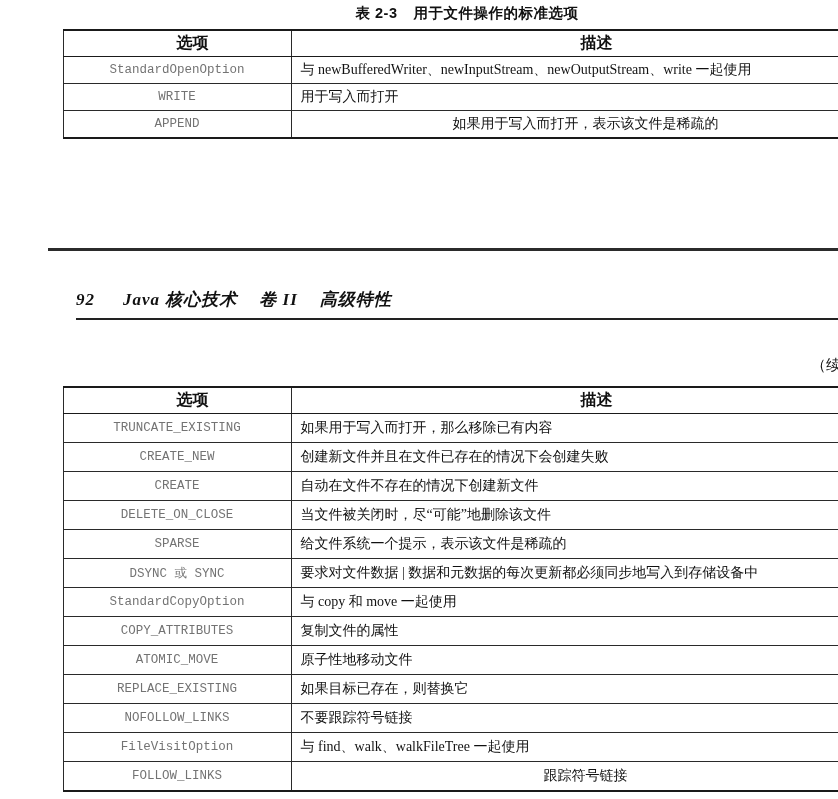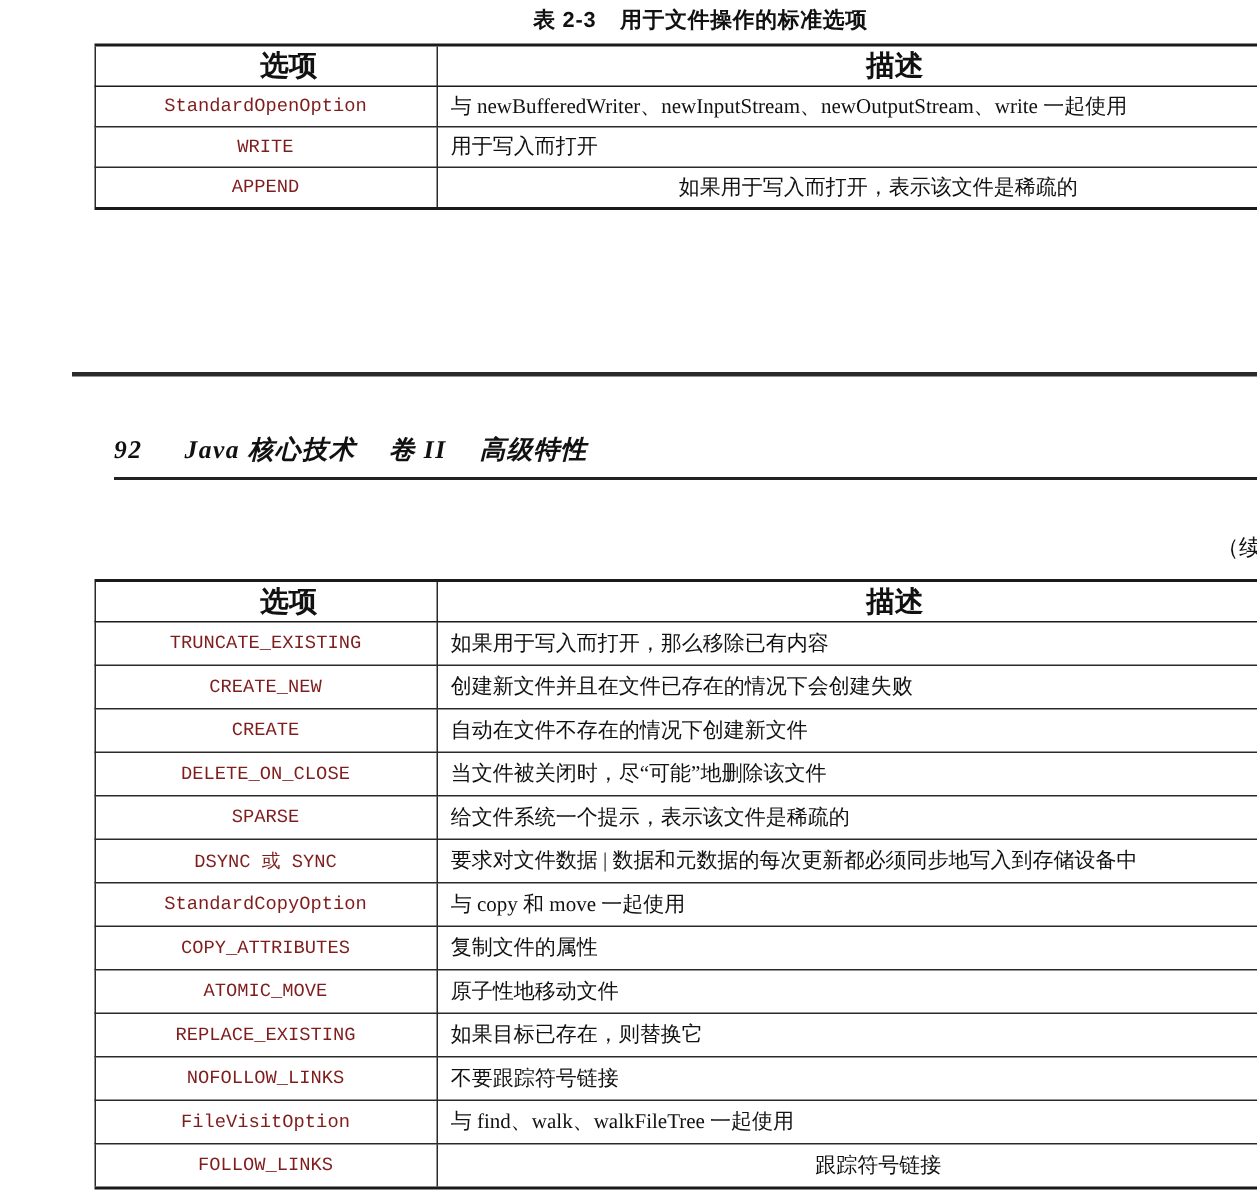--- a/index.html
+++ b/index.html
@@ -56,32 +56,32 @@
     border: 1px solid #2a2a2a;
     padding: 0;
     vertical-align: middle;
   }
   table.doc-table thead th {
     border-top: 2.5px solid #1a1a1a;
     border-bottom: 1.6px solid #1a1a1a;
     height: 25px;
     font-family: "Liberation Sans", sans-serif;
     font-weight: bold;
-    font-size: 19px;
+    font-size: 16px;
     text-align: center;
     color: #111;
     padding-left: 31px;
   }
   table.doc-table tbody tr { height: 27px; }
   table.doc-table tbody td.opt {
     text-align: center;
     font-family: "Liberation Mono", monospace;
     font-size: 12.5px;
     letter-spacing: 0px;
-    color: #7f1d1d;
+    color: #737373;
     white-space: nowrap;
   }
   table.doc-table tbody td.desc {
     text-align: left;
     padding-left: 9px;
     font-family: "Liberation Serif", serif;
     font-size: 14px;
     color: #111;
     white-space: nowrap;
   }

